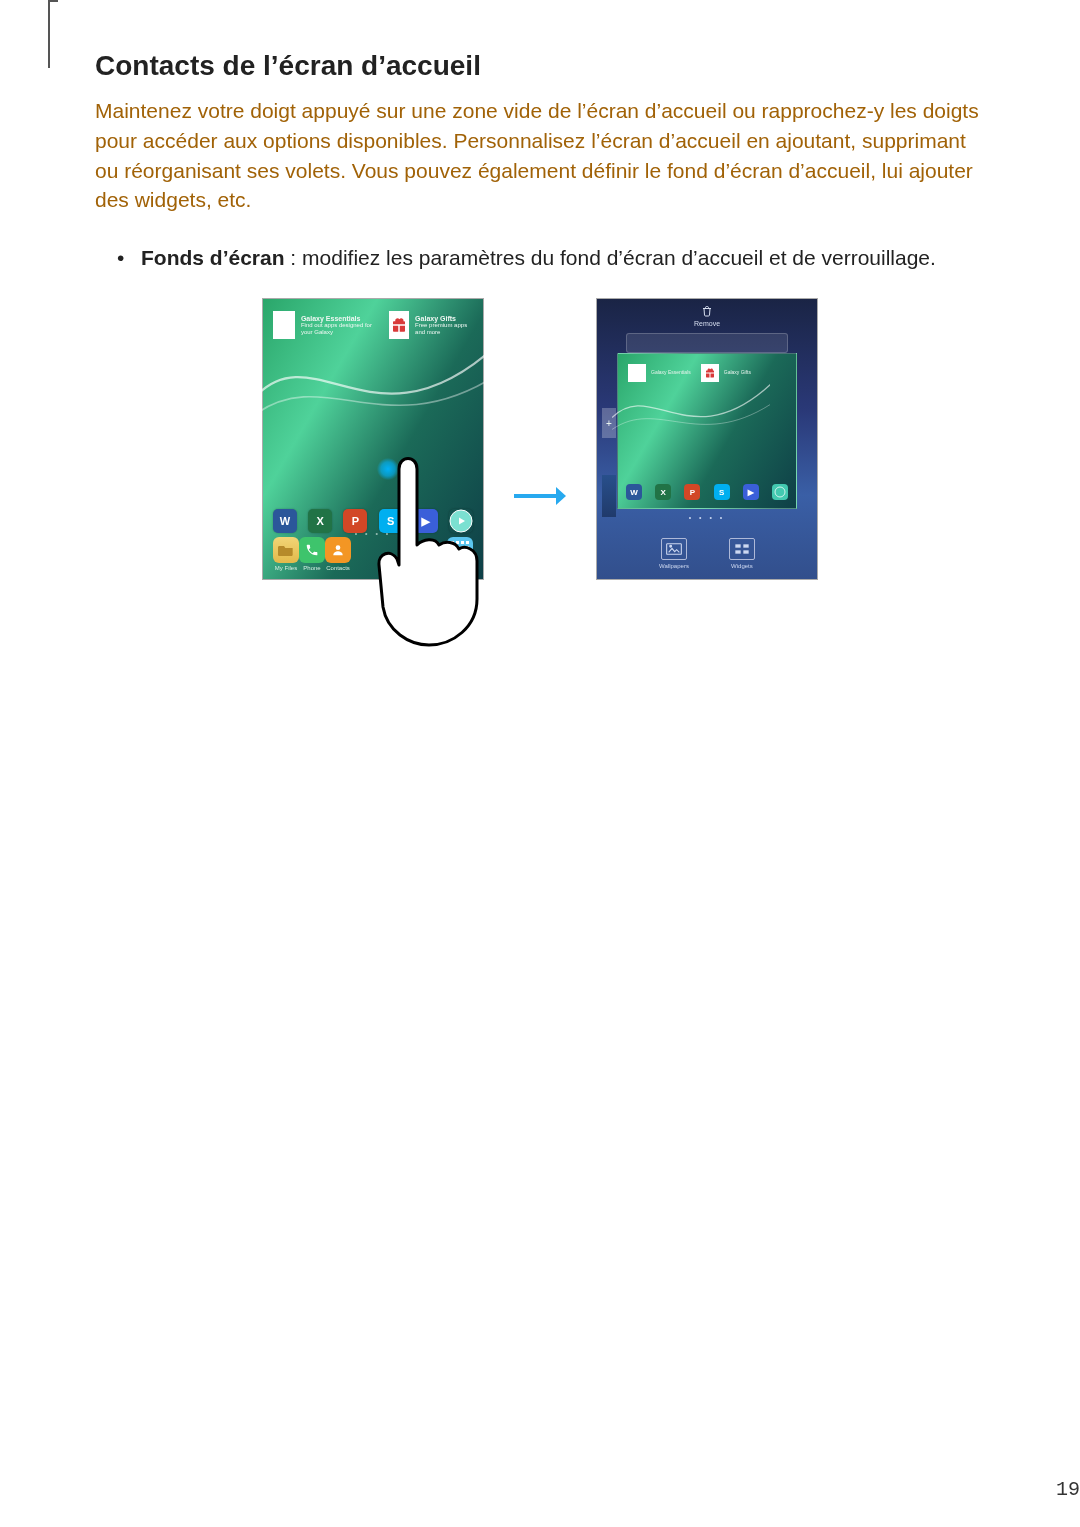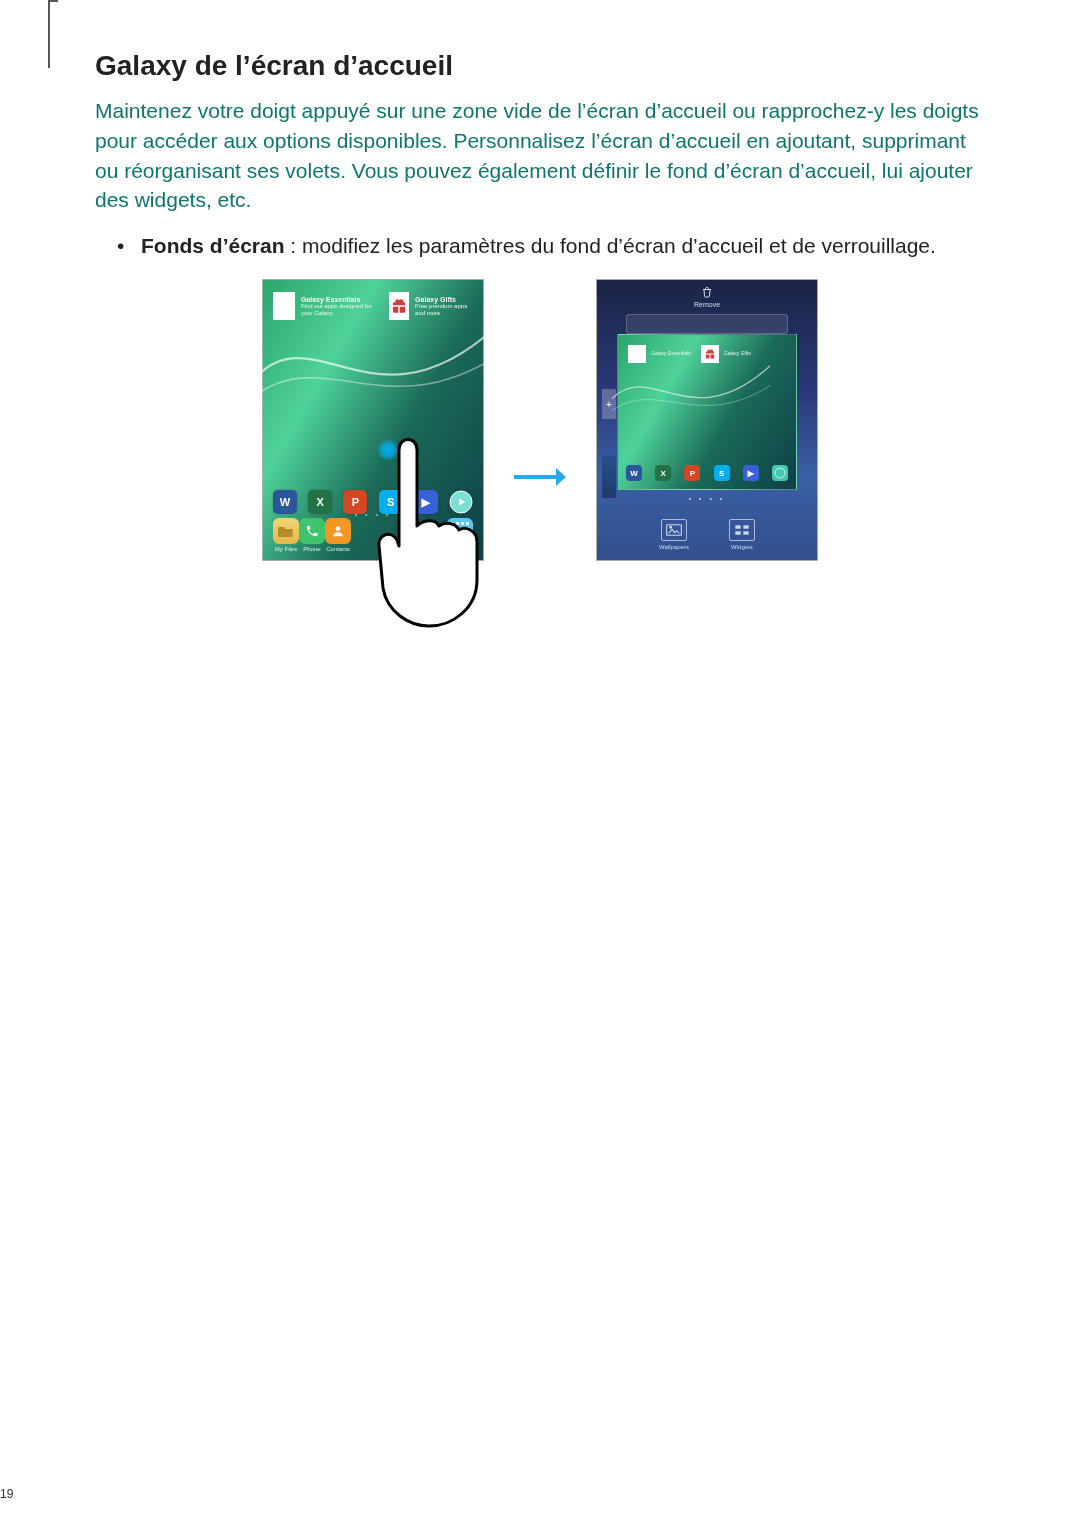--- a/index.html
+++ b/index.html
@@ -40,27 +40,27 @@
   }
   .heading {
     font-size: 28px;
     font-weight: 700;
     color: #222;
     margin-bottom: 14px;
   }
   .paragraph {
     font-size: 21px;
     line-height: 1.42;
-    color: #0f766e;
-    margin-bottom: 16px;
+    color: #a16207;
+    margin-bottom: 28px;
   }
   ul.bullets {
     list-style: none;
     padding: 0;
-    margin: 0 0 18px 0;
+    margin: 0 0 25px 0;
   }
   ul.bullets li {
     position: relative;
     font-size: 21px;
     line-height: 1.42;
     padding-left: 46px;
     margin-bottom: 8px;
   }
   ul.bullets li::before {
     content: "•";
@@ -355,34 +355,35 @@
     height: 22px;
     border-radius: 50%;
     background: radial-gradient(circle, rgba(0,180,255,0.95) 0%, rgba(0,180,255,0.6) 45%, rgba(0,180,255,0) 72%);
     pointer-events: none;
   }
 
   .page-number {
     position: absolute;
     bottom: 26px;
     left: 0; right: 0;
-    text-align: left;
-    font-size: 12px;
+    text-align: right;
+    font-size: 20px;
     color: #333;
+    font-family: Liberation Mono, monospace;
   }
 </style>
 </head>
 <body>
 
 <div class="page">
   <div class="side-marks"></div>
   <div class="side-marks horizontal"></div>
 
 
-  <div class="heading">Galaxy de l’écran d’accueil</div>
+  <div class="heading">Contacts de l’écran d’accueil</div>
 
   <div class="paragraph">Maintenez votre doigt appuyé sur une zone vide de l’écran d’accueil ou rapprochez-y les doigts pour accéder aux options disponibles. Personnalisez l’écran d’accueil en ajoutant, supprimant ou réorganisant ses volets. Vous pouvez également définir le fond d’écran d’accueil, lui ajouter des widgets, etc.</div>
 
   <ul class="bullets">
     <li>
       <span class="bold">Fonds d’écran</span><span> : modifiez les paramètres du fond d’écran d’accueil et de verrouillage.</span>
     </li>
   </ul>
 
   <div class="figure-row">

